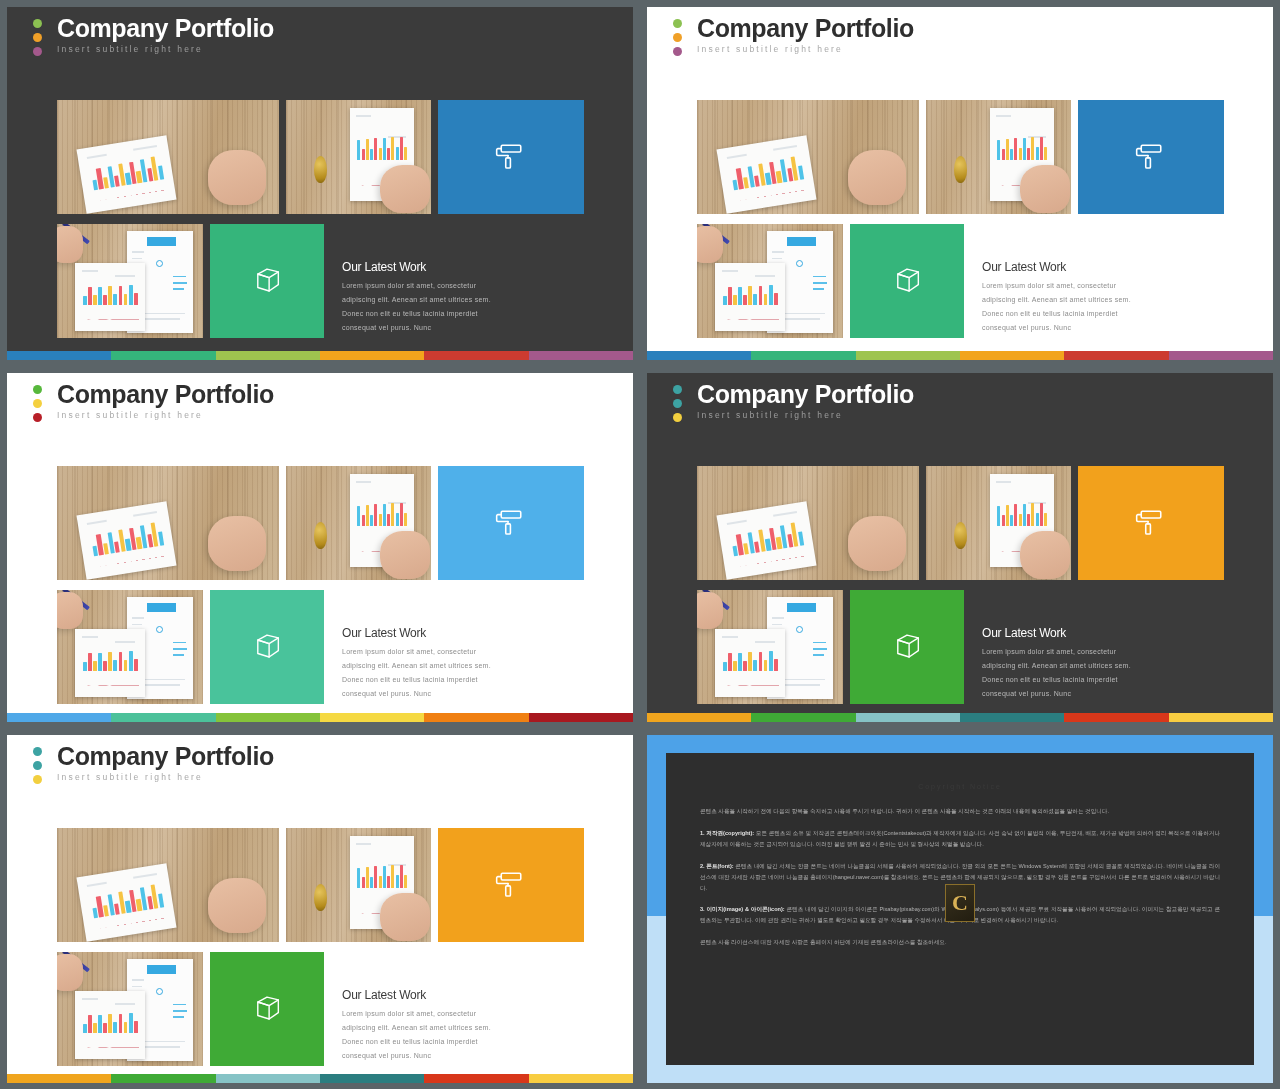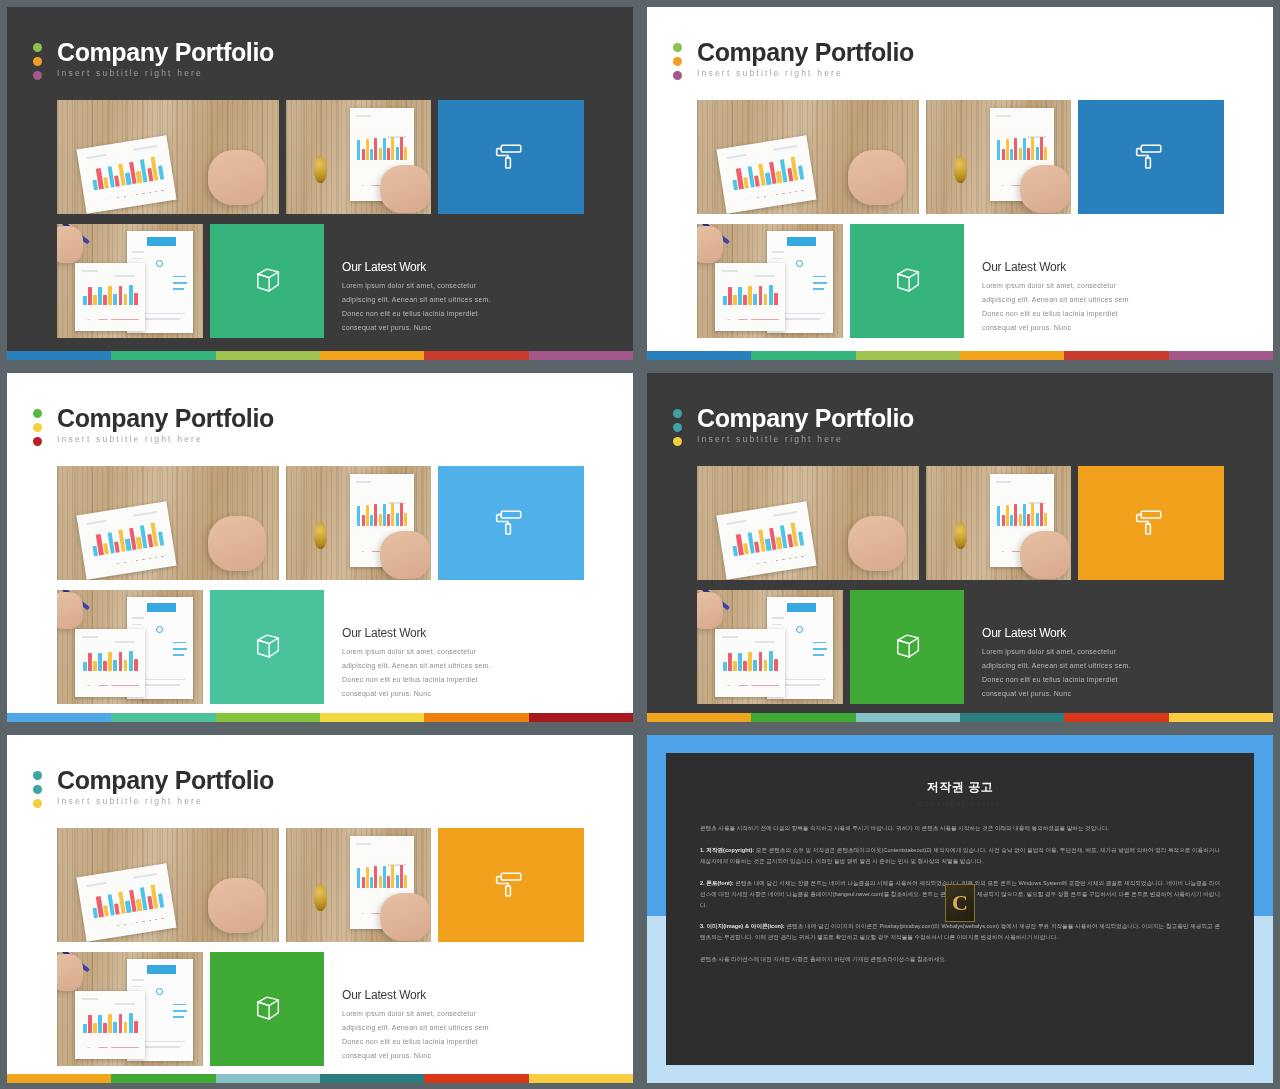--- a/index.html
+++ b/index.html
@@ -23,21 +23,21 @@
   .slide-inner {
     position: relative;
     width: 100%; height: 100%;
     overflow: hidden;
     display: flex;
     flex-direction: column;
   }
   .slide-body { flex: 1; position: relative; }
 
   
-  .hdr { position: absolute; left: 26px; top: 32px; }
+  .hdr { position: absolute; left: 26px; top: 8px; }
   .bullets {
     position: absolute; left: 0; top: 4px;
     display: flex; flex-direction: column; gap: 5px;
   }
   .bullets .dot { width: 9px; height: 9px; border-radius: 50%; }
   .title {
     margin-left: 24px;
     font-size: 25px;
     font-weight: bold;
     letter-spacing: -0.4px;
@@ -872,21 +872,20 @@
           <span style="background:#f8cd41"></span>
         </div>
       </div>
     </div>
     <div class="slide">
       <div class="slide-inner">
         <div class="cr-outer">
           <div class="cr-blue-top"></div>
           <div class="cr-blue-bot"></div>
           <div class="cr-card">
-            <div class="cr-title">저작권 공고</div>
             <div class="cr-sub">Copyright Notice</div>
             <div class="cr-body">
               <p class="cr-p">콘텐츠 사용을 시작하기 전에 다음의 항목을 숙지하고 사용해 주시기 바랍니다. 귀하가 이 콘텐츠 사용을 시작하는 것은 아래의 내용에 동의하셨음을 말하는 것입니다.</p>
               <p class="cr-p"><b>1. 저작권(copyright):</b><span> 모든 콘텐츠의 소유 및 저작권은 콘텐츠테이크아웃(Contentstakeout)과 제작자에게 있습니다. 사전 승낙 없이 불법적 이용, 무단전재, 배포, 재가공 방법에 의하여 영리 목적으로 이용하거나 제삼자에게 이용하는 것은 금지되어 있습니다. 이러한 불법 행위 발견 시 준하는 민사 및 형사상의 처벌을 받습니다.</span></p>
               <p class="cr-p"><b>2. 폰트(font):</b><span> 콘텐츠 내에 담긴 서체는 한글 폰트는 네이버 나눔글꼴의 서체를 사용하여 제작되었습니다. 한글 외의 모든 폰트는 Windows System에 포함된 서체의 글꼴로 제작되었습니다. 네이버 나눔글꼴 라이선스에 대한 자세한 사항은 네이버 나눔글꼴 홈페이지(hangeul.naver.com)를 참조하세요. 폰트는 콘텐츠와 함께 제공되지 않으므로, 필요할 경우 정품 폰트를 구입하셔서 다른 폰트로 변경하여 사용하시기 바랍니다.</span></p>
               <p class="cr-p"><b>3. 이미지(image) &amp; 아이콘(icon):</b><span> 콘텐츠 내에 담긴 이미지와 아이콘은 Pixabay(pixabay.com)와 Webalys(webalys.com) 등에서 제공한 무료 저작물을 사용하여 제작되었습니다. 이미지는 참고용만 제공되고 콘텐츠와는 무관합니다. 이에 관한 권리는 귀하가 별도로 확인하고 필요할 경우 저작물을 수정하셔서 다른 이미지로 변경하여 사용하시기 바랍니다.</span></p>
               <p class="cr-p">콘텐츠 사용 라이선스에 대한 자세한 사항은 홈페이지 하단에 기재된 콘텐츠라이선스를 참조하세요.</p>
             </div>
             <div class="cr-badge">C</div>
           </div>

